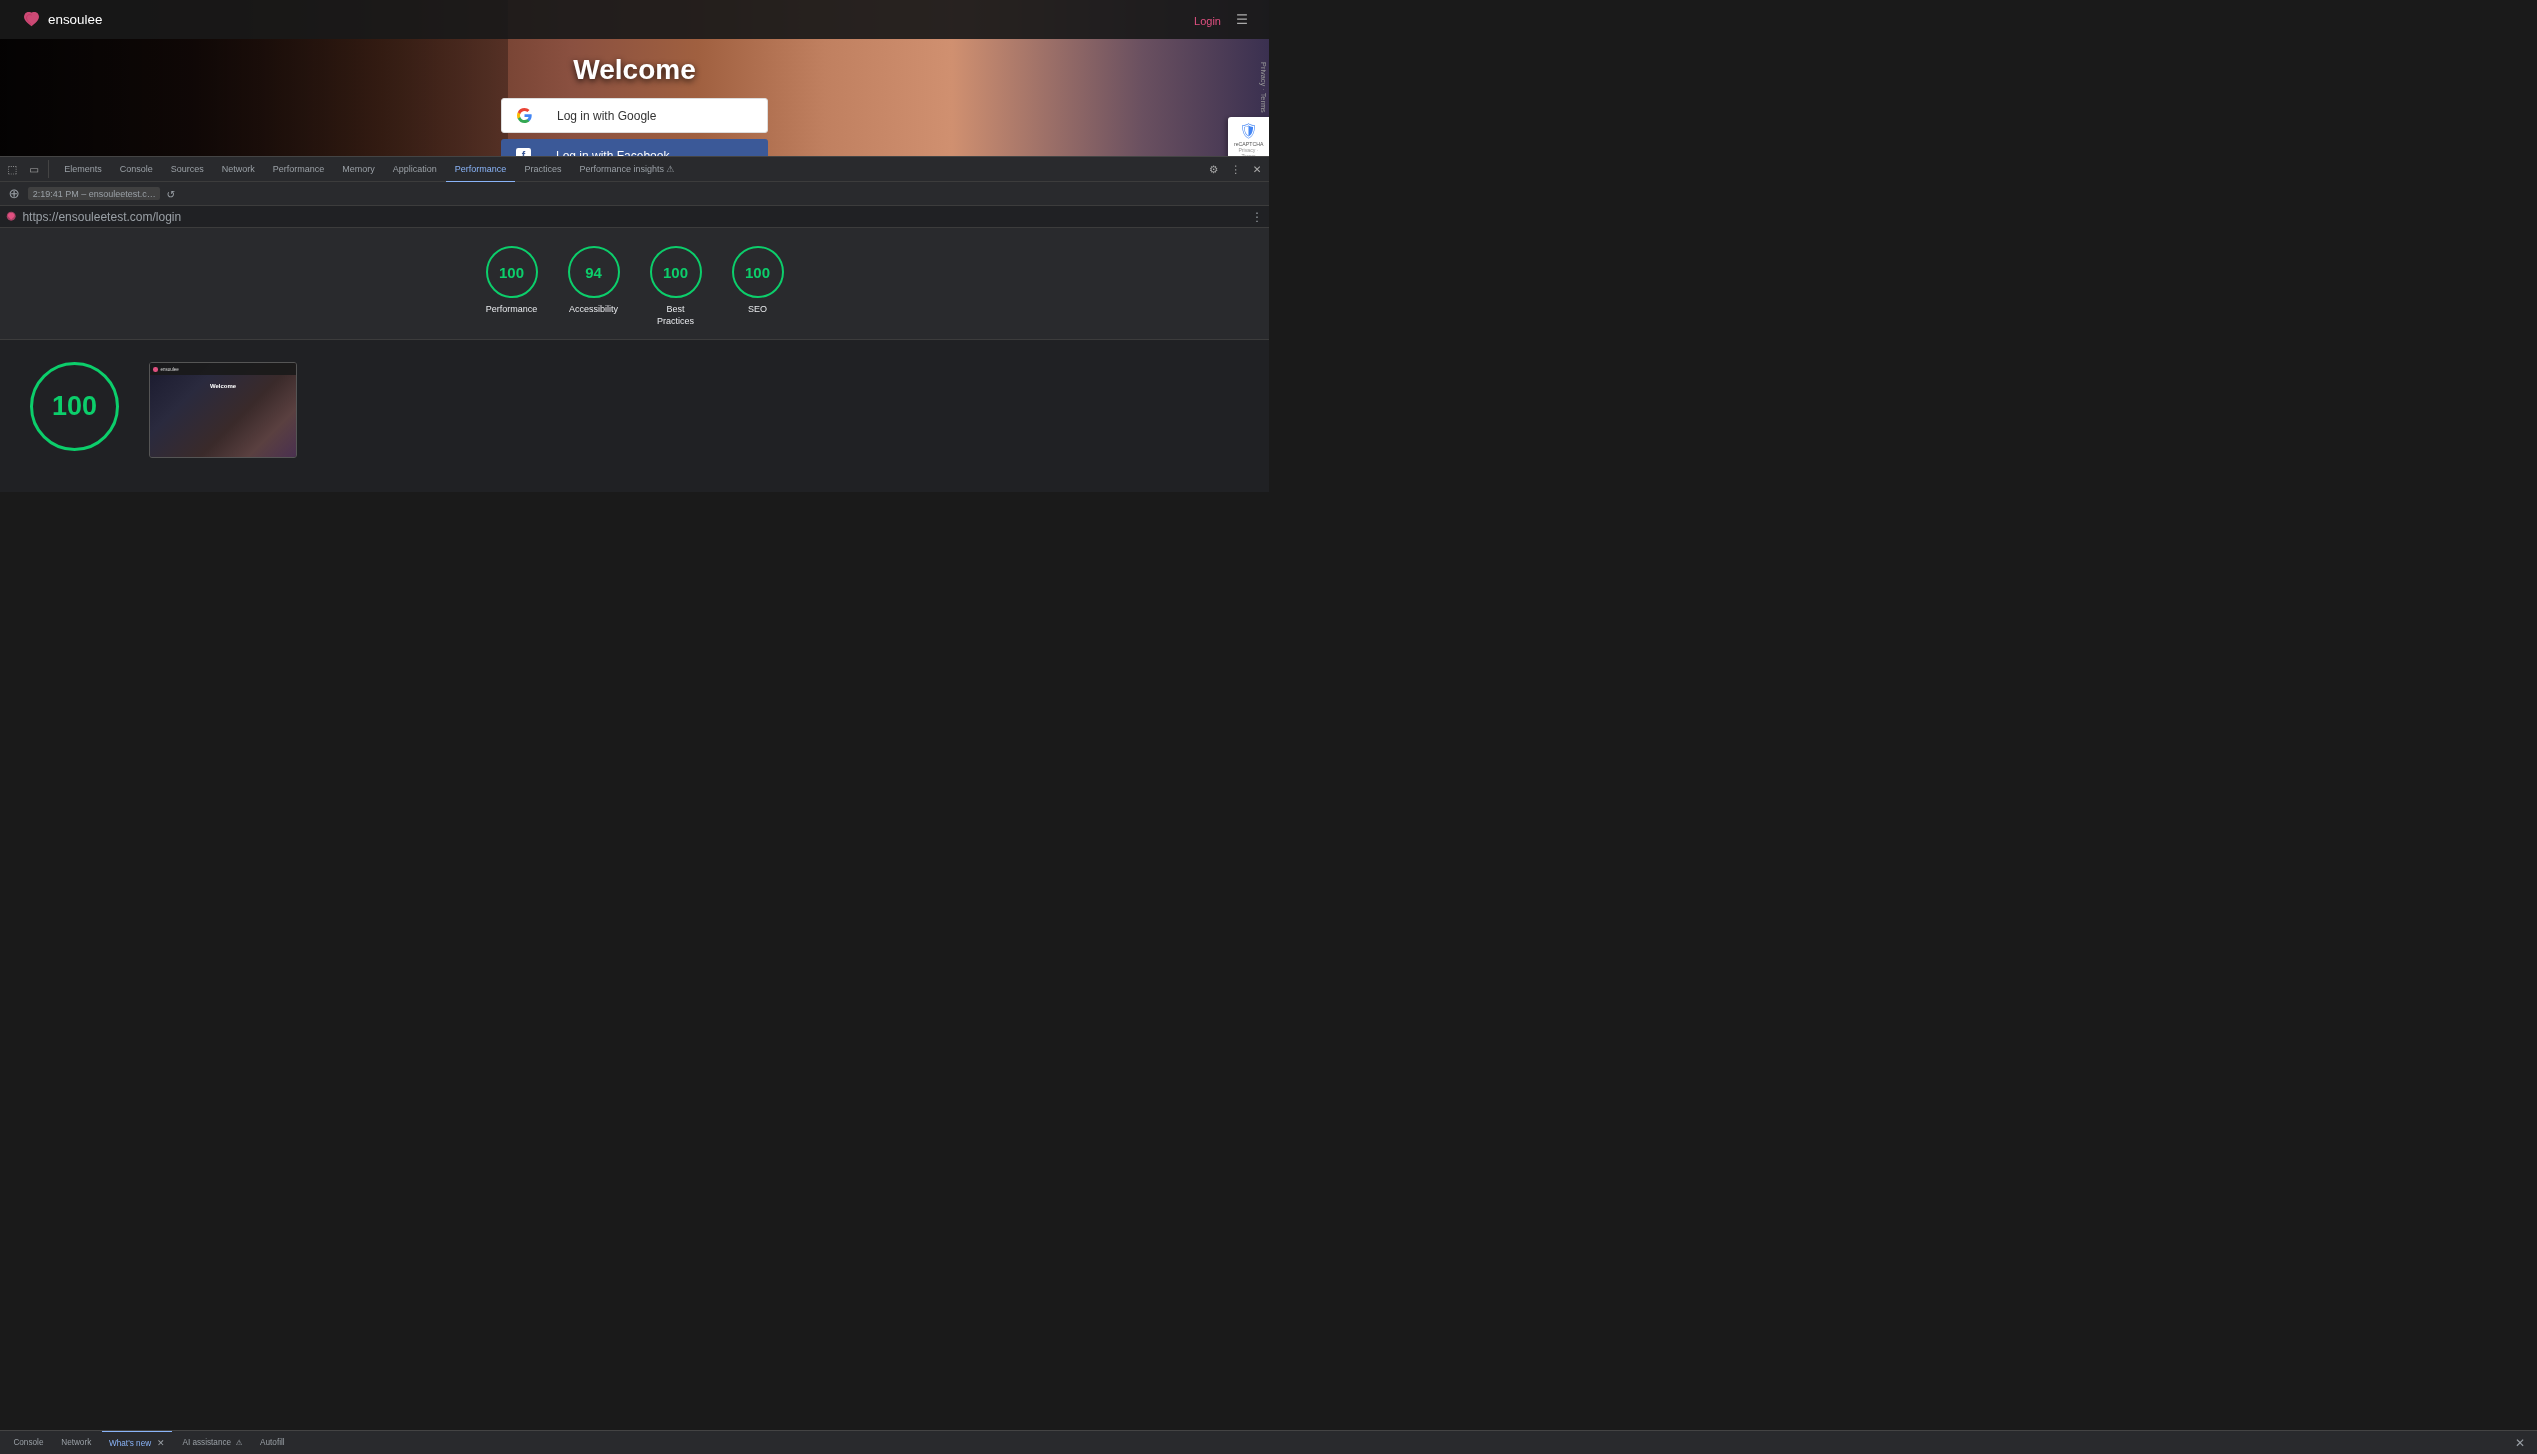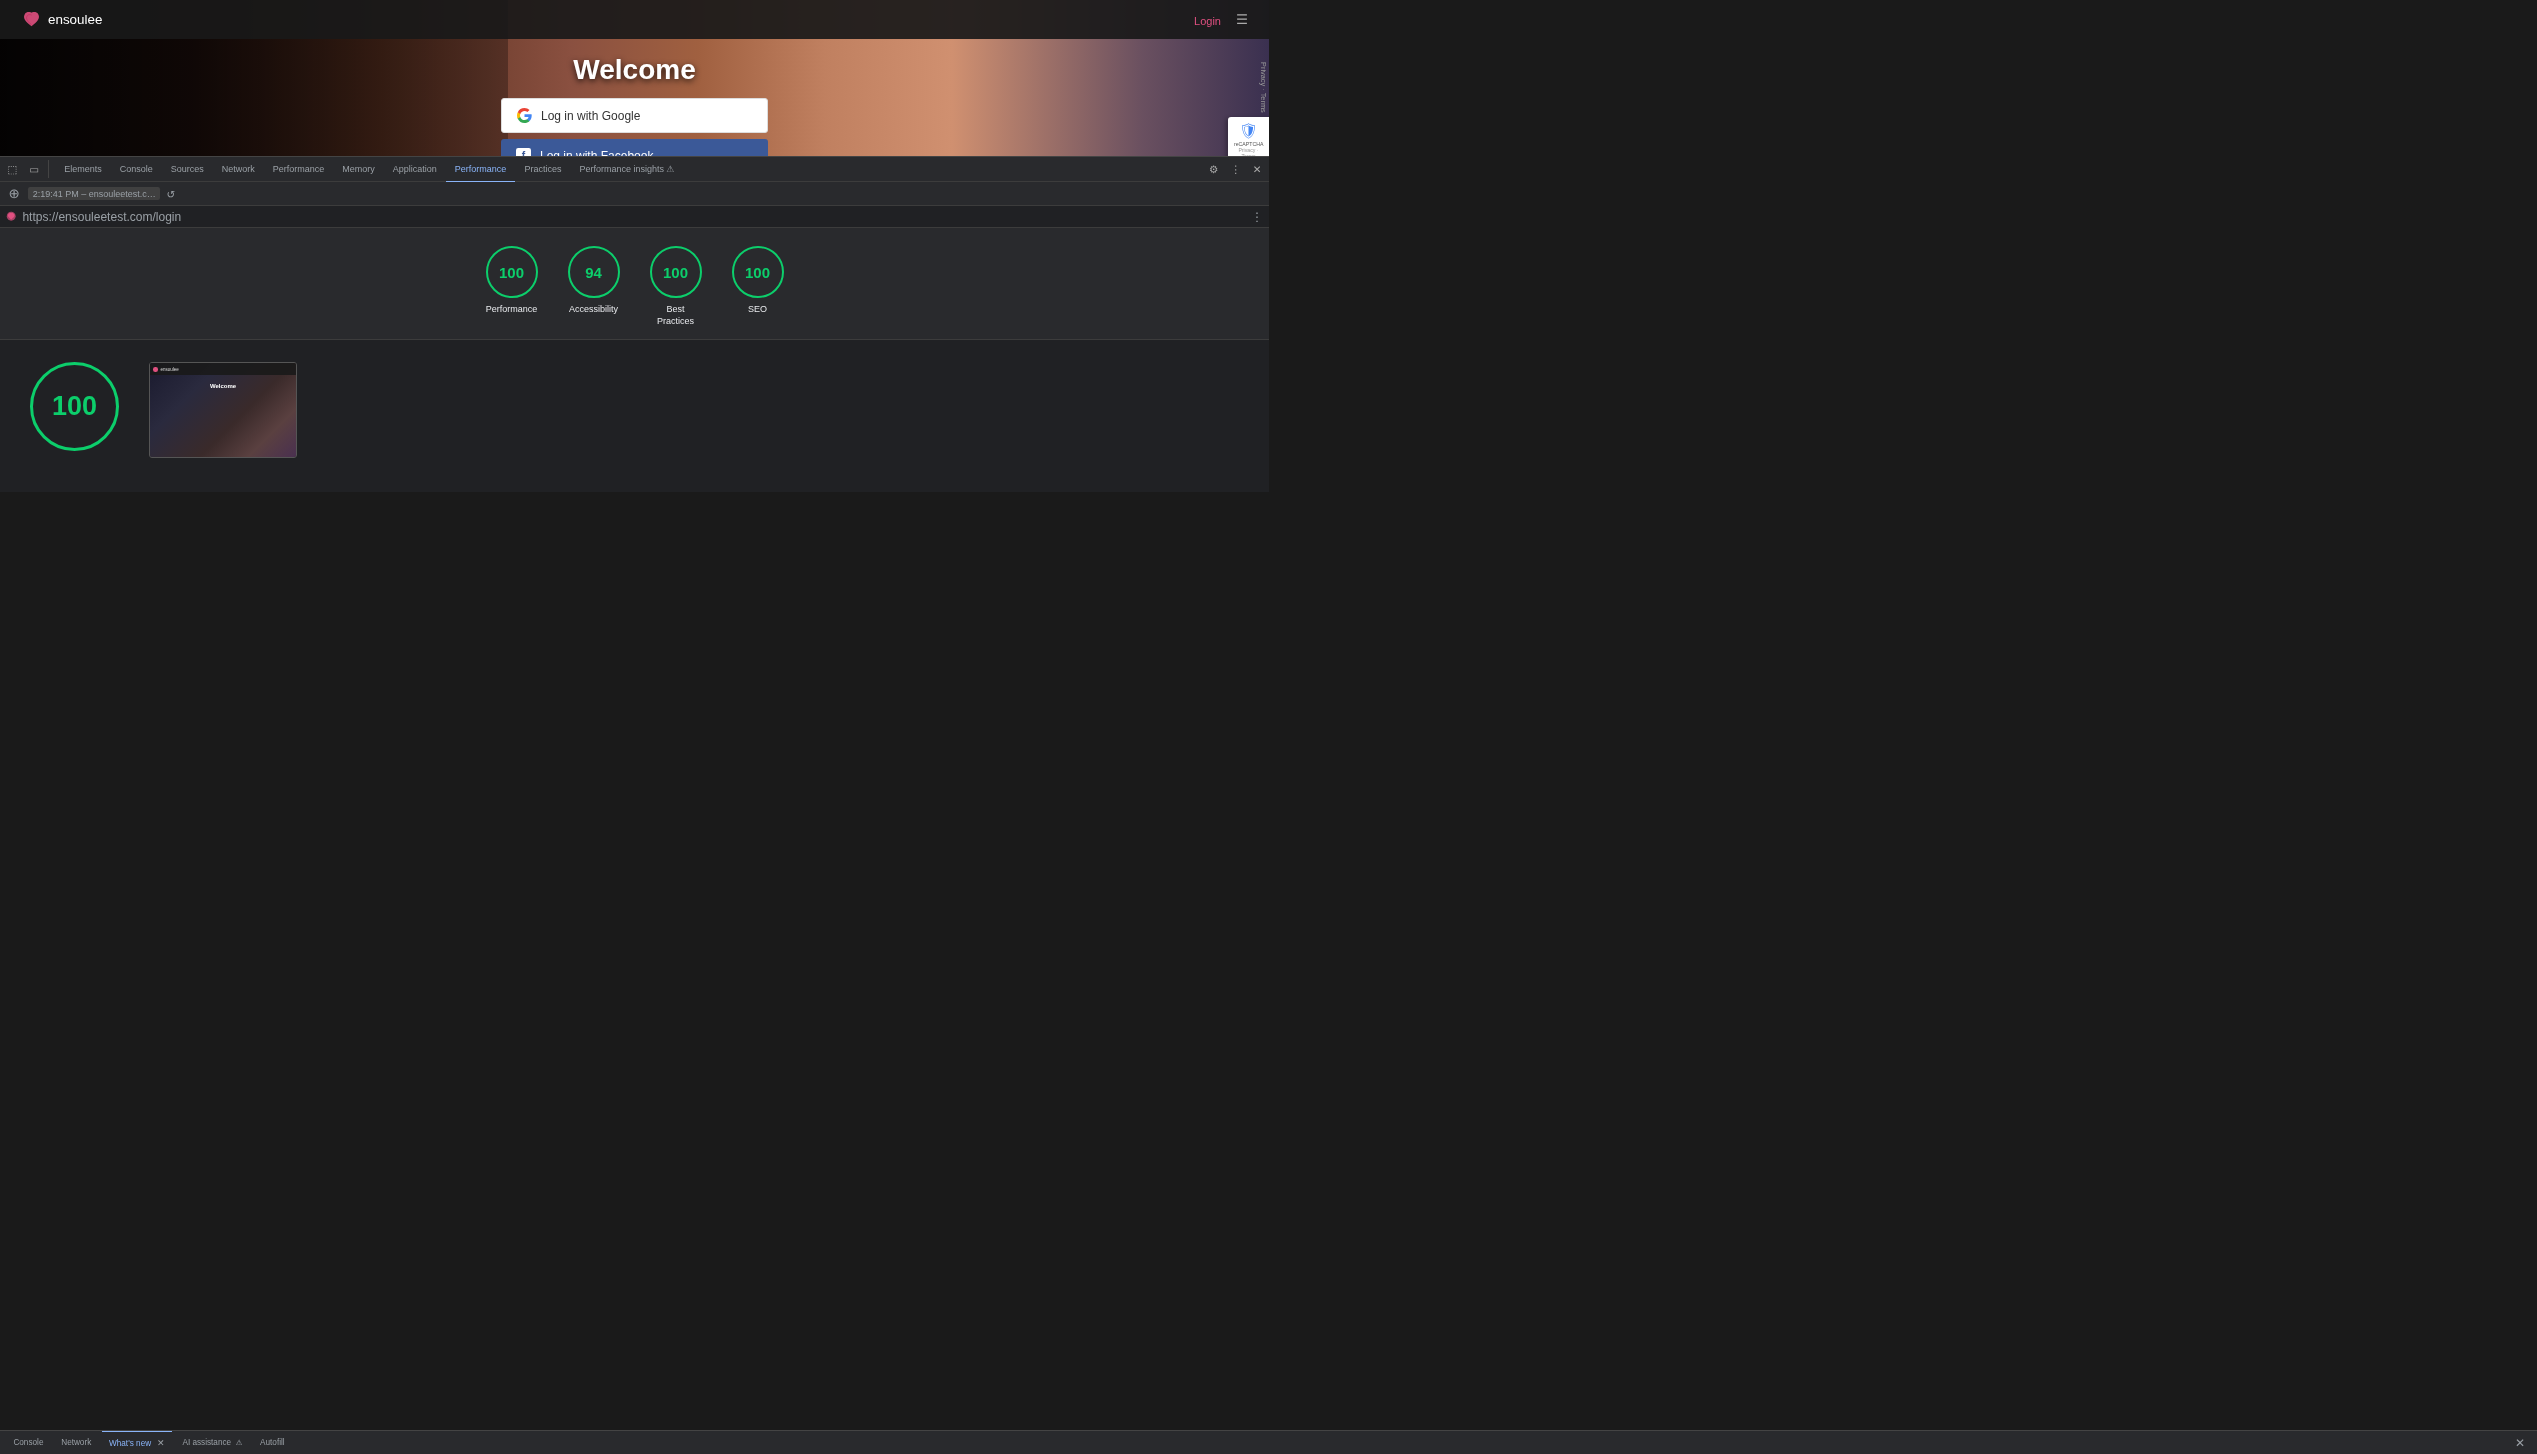--- a/index.html
+++ b/index.html
@@ -109,21 +109,21 @@
       margin-bottom: 12px;
       text-shadow: 0 1.5px 6px rgba(0,0,0,0.8);
     }
 
     .login-btn {
       width: 267px;
       padding: 9px 15px;
       border-radius: 3px;
       display: flex;
       align-items: center;
-      gap: 9px;
+      gap: 25px;
       font-size: 12px;
       font-weight: 500;
       cursor: pointer;
       border: none;
       margin-bottom: 6px;
     }
 
     .google-btn {
       background: white;
       color: #333;

